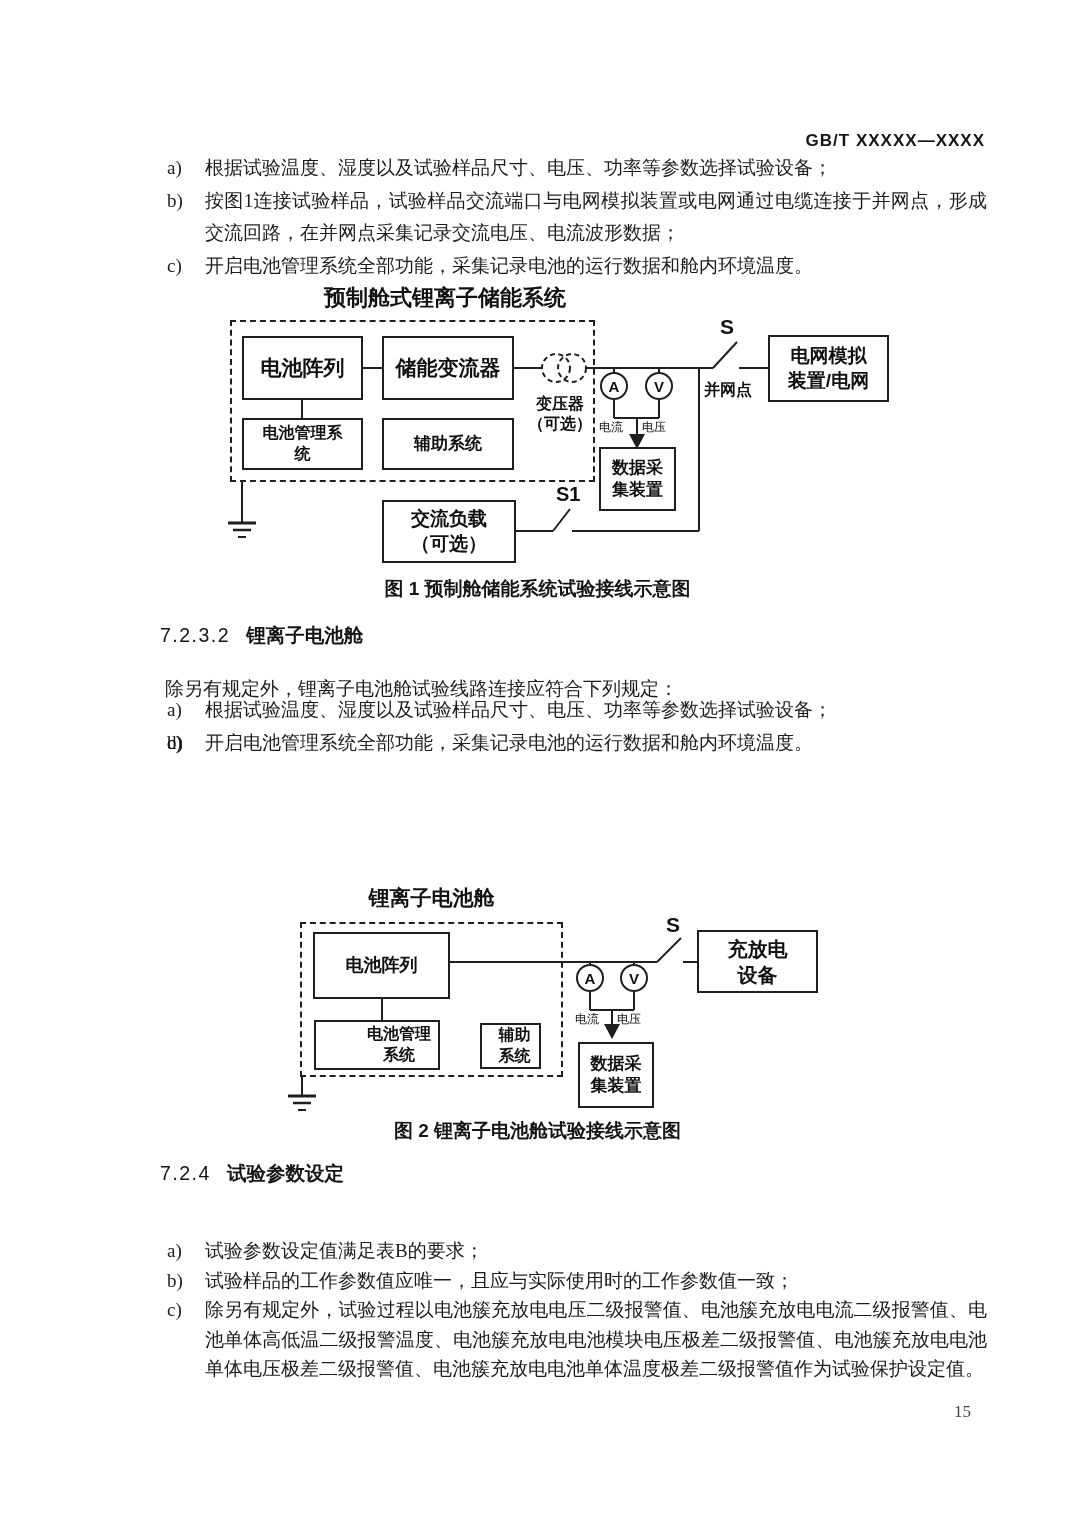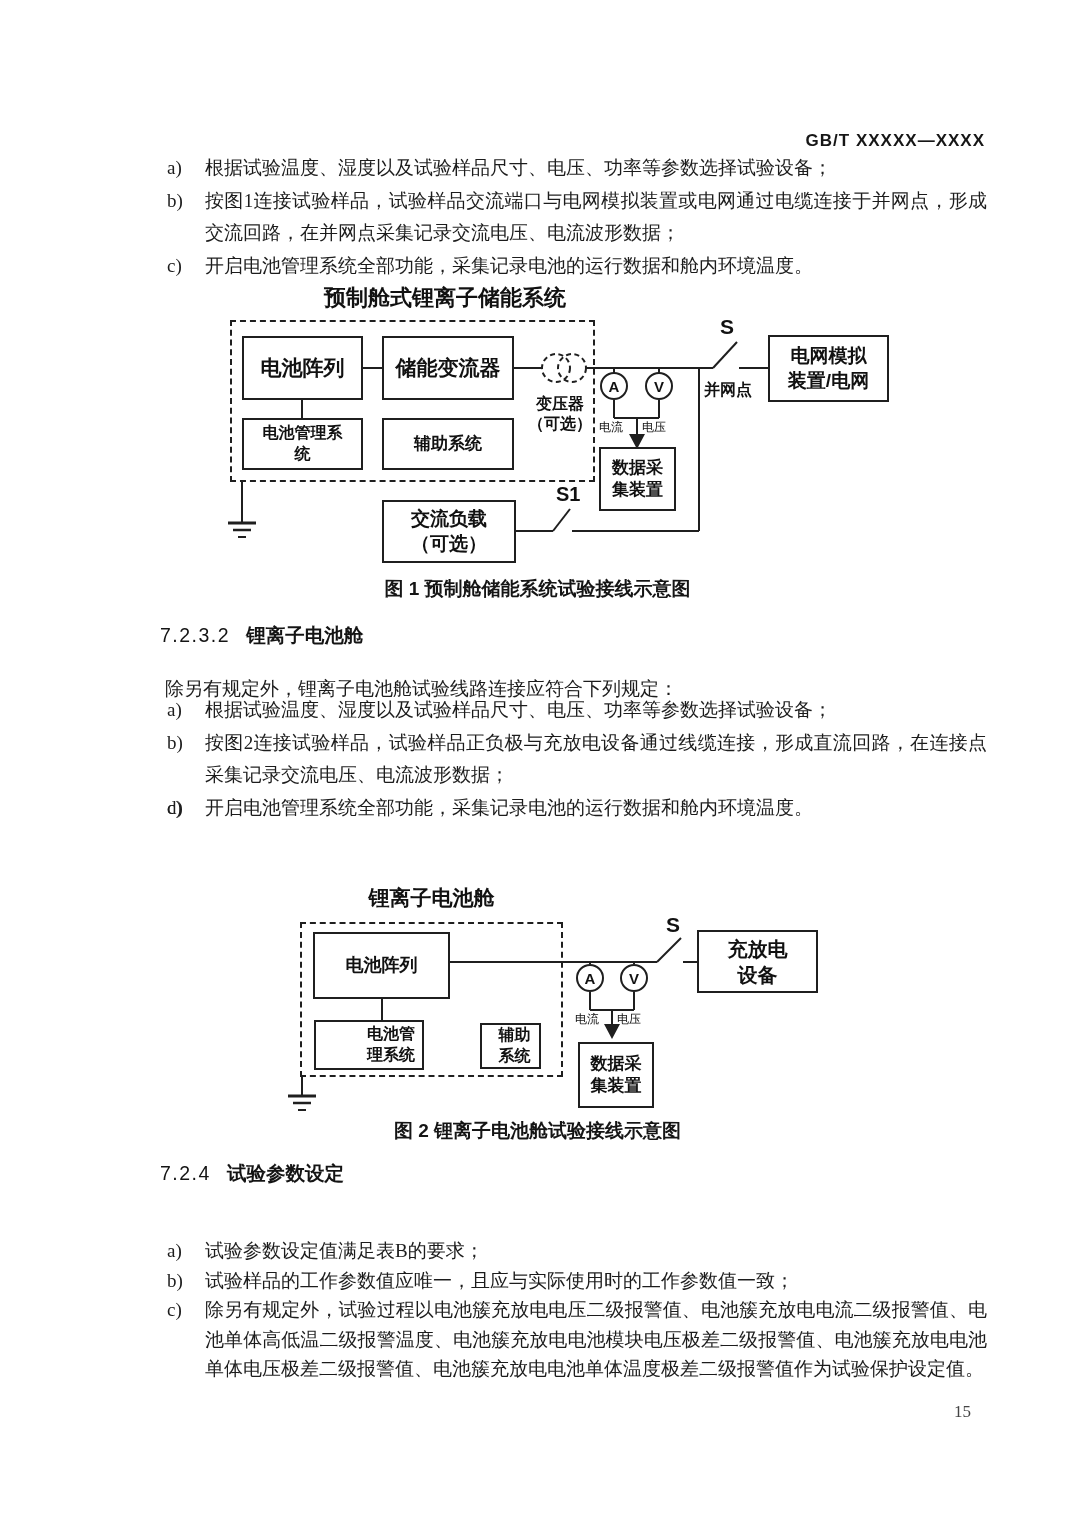--- a/index.html
+++ b/index.html
@@ -130,21 +130,20 @@
   </div>
   <div class="intro" style="top:660px;margin-top:16px;">除另有规定外，锂离子电池舱试验线路连接应符合下列规定：</div>
 
   <div class="doc-list" style="top:694px;">
     <div class="li">
       <span class="marker">a)</span>
       <span>根据试验温度、湿度以及试验样品尺寸、电压、功率等参数选择试验设备；</span>
     </div>
     <div class="li">
       <span class="marker">b)</span>
-      <span>按图2连接试验样品，试验样品正负极与充放电设备通过线缆连接，形成直流回路，在连接点采集记录交流电压、电流波形数据；</span>
     </div>
     <div class="li">
       <span class="marker">c)</span>
     </div>
     <div class="li">
       <span class="marker">d)</span>
       <span>开启电池管理系统全部功能，采集记录电池的运行数据和舱内环境温度。</span>
     </div>
   </div>
 
@@ -168,21 +167,21 @@
         <line x1="293" y1="233" x2="311" y2="233" stroke-width="2.5"></line>
         <line x1="298" y1="240" x2="306" y2="240" stroke-width="2"></line>
       </g>
       <polygon points="604,154 620,154 612,169" fill="#1f1f1f"></polygon>
     </svg>
 
     <div class="fig-title" style="left:300px; top:14px; width:263px; font-size:21px;">锂离子电池舱</div>
     <div class="dashed-box" style="left:300px; top:52px; width:263px; height:155px;"></div>
 
     <div class="dbox" style="left:313px; top:62px; width:137px; height:67px; font-size:18px;">电池阵列</div>
-    <div class="dbox" style="left:314px; top:150px; width:110px; height:50px; font-size:16px;padding-left:44px;">电池管理系统</div>
+    <div class="dbox" style="left:314px; top:150px; width:126px; height:50px; font-size:16px;padding-left:44px;">电池管理系统</div>
     <div class="dbox" style="left:480px; top:153px; width:61px; height:46px; font-size:16px;padding-left:8px;">辅助
 系统</div>
     <div class="dbox" style="left:697px; top:60px; width:121px; height:63px; font-size:20px;">充放电
 设备</div>
     <div class="dbox" style="left:578px; top:172px; width:76px; height:66px; font-size:17px;">数据采
 集装置</div>
 
     <div class="dlabel" style="left:666px; top:42px; font-size:21px; font-weight:600;">S</div>
     <div class="meter" style="left:576px; top:94px;">A</div>
     <div class="meter" style="left:620px; top:94px;">V</div>

